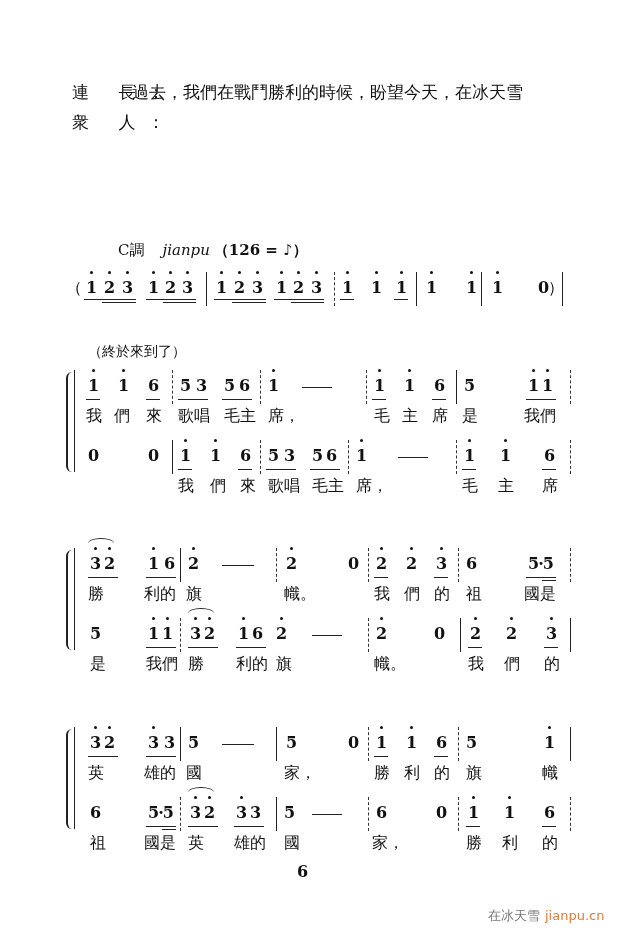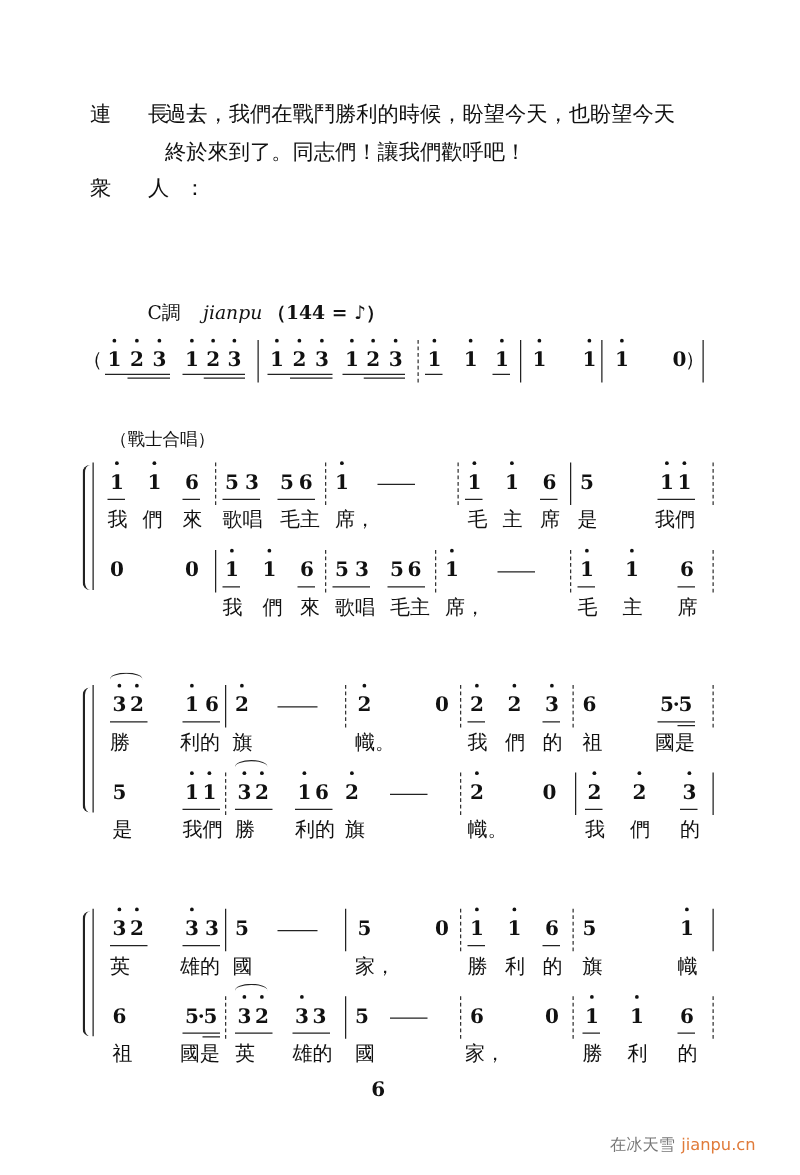--- a/index.html
+++ b/index.html
@@ -41,33 +41,32 @@
   .pageno { position:absolute; left:297px; top:862px; font-size:16px; font-weight:bold; }
   .watermark { position:absolute; left:488px; top:907px; font-size:13px; color:#777; white-space:nowrap; font-family:"DejaVu Sans",sans-serif; }
   .watermark .url { color:#e07b3a; margin-left:5px; }
 </style>
 </head>
 <body>
 
 <div class="dialog">
   <div class="dline">
     <span class="speaker">連 長：</span>
-    <span class="speech">過去，我們在戰鬥勝利的時候，盼望今天，也盼望今天</span>
+    <span class="speech">過去，我們在戰鬥勝利的時候，盼望今天，在冰天雪</span>
   </div>
   <div class="dline">
     <span class="speaker"></span>
-    <span class="speech">終於來到了。同志們！讓我們歡呼吧！</span>
   </div>
   <div class="dline">
     <span class="speaker">衆 人：</span>
   </div>
 </div>
 
 <div class="tempo">
-  <span>C調</span><span class="it">jianpu</span><span class="bpm">（144 = ♪）</span>
+  <span>C調</span><span class="it">jianpu</span><span class="bpm">（126 = ♪）</span>
 </div>
 
 <div class="intro">
   <span class="n" style="left:0;font-weight:normal">（</span>
   <span class="n" style="left:20px"><span class="dot"></span><span>1</span></span>
   <span class="n" style="left:38px"><span class="dot"></span><span>2</span></span>
   <span class="n" style="left:56px"><span class="dot"></span><span>3</span></span>
   <div class="ul1" style="left:18px;width:52px;top:27px"></div>
     <div class="ul2" style="left:36px;width:34px;top:30px"></div>
   <span class="n" style="left:82px"><span class="dot"></span><span>1</span></span>
@@ -95,21 +94,21 @@
   <div class="bar" style="left:350px"></div>
   <span class="n" style="left:360px"><span class="dot"></span><span>1</span></span>
   <span class="n" style="left:400px"><span class="dot"></span><span>1</span></span>
   <div class="bar" style="left:415px"></div>
   <span class="n" style="left:426px"><span class="dot"></span><span>1</span></span>
   <span class="n" style="left:472px">0</span>
   <span class="n" style="left:482px;font-weight:normal">）</span>
   <div class="bar" style="left:496px"></div>
 </div>
 
-<div class="section-label">（戰士合唱）</div>
+<div class="section-label">（終於來到了）</div>
 
 <div class="system" style="top:370px;height:140px">
   <div class="brace" style="top:2px;height:100px"></div>
   <div class="barline-full" style="left:8px;top:0;height:102px"></div>
   <div class="staff" style="top:0">
     <span class="n" style="left:12px"><span class="dot"></span><span>1</span></span>
     <div class="ul1" style="left:10px;width:14px;top:29px"></div>
     <span class="n" style="left:42px"><span class="dot"></span><span>1</span></span>
     <span class="n" style="left:72px"><span>6</span></span>
     <div class="ul1" style="left:70px;width:14px;top:29px"></div>

